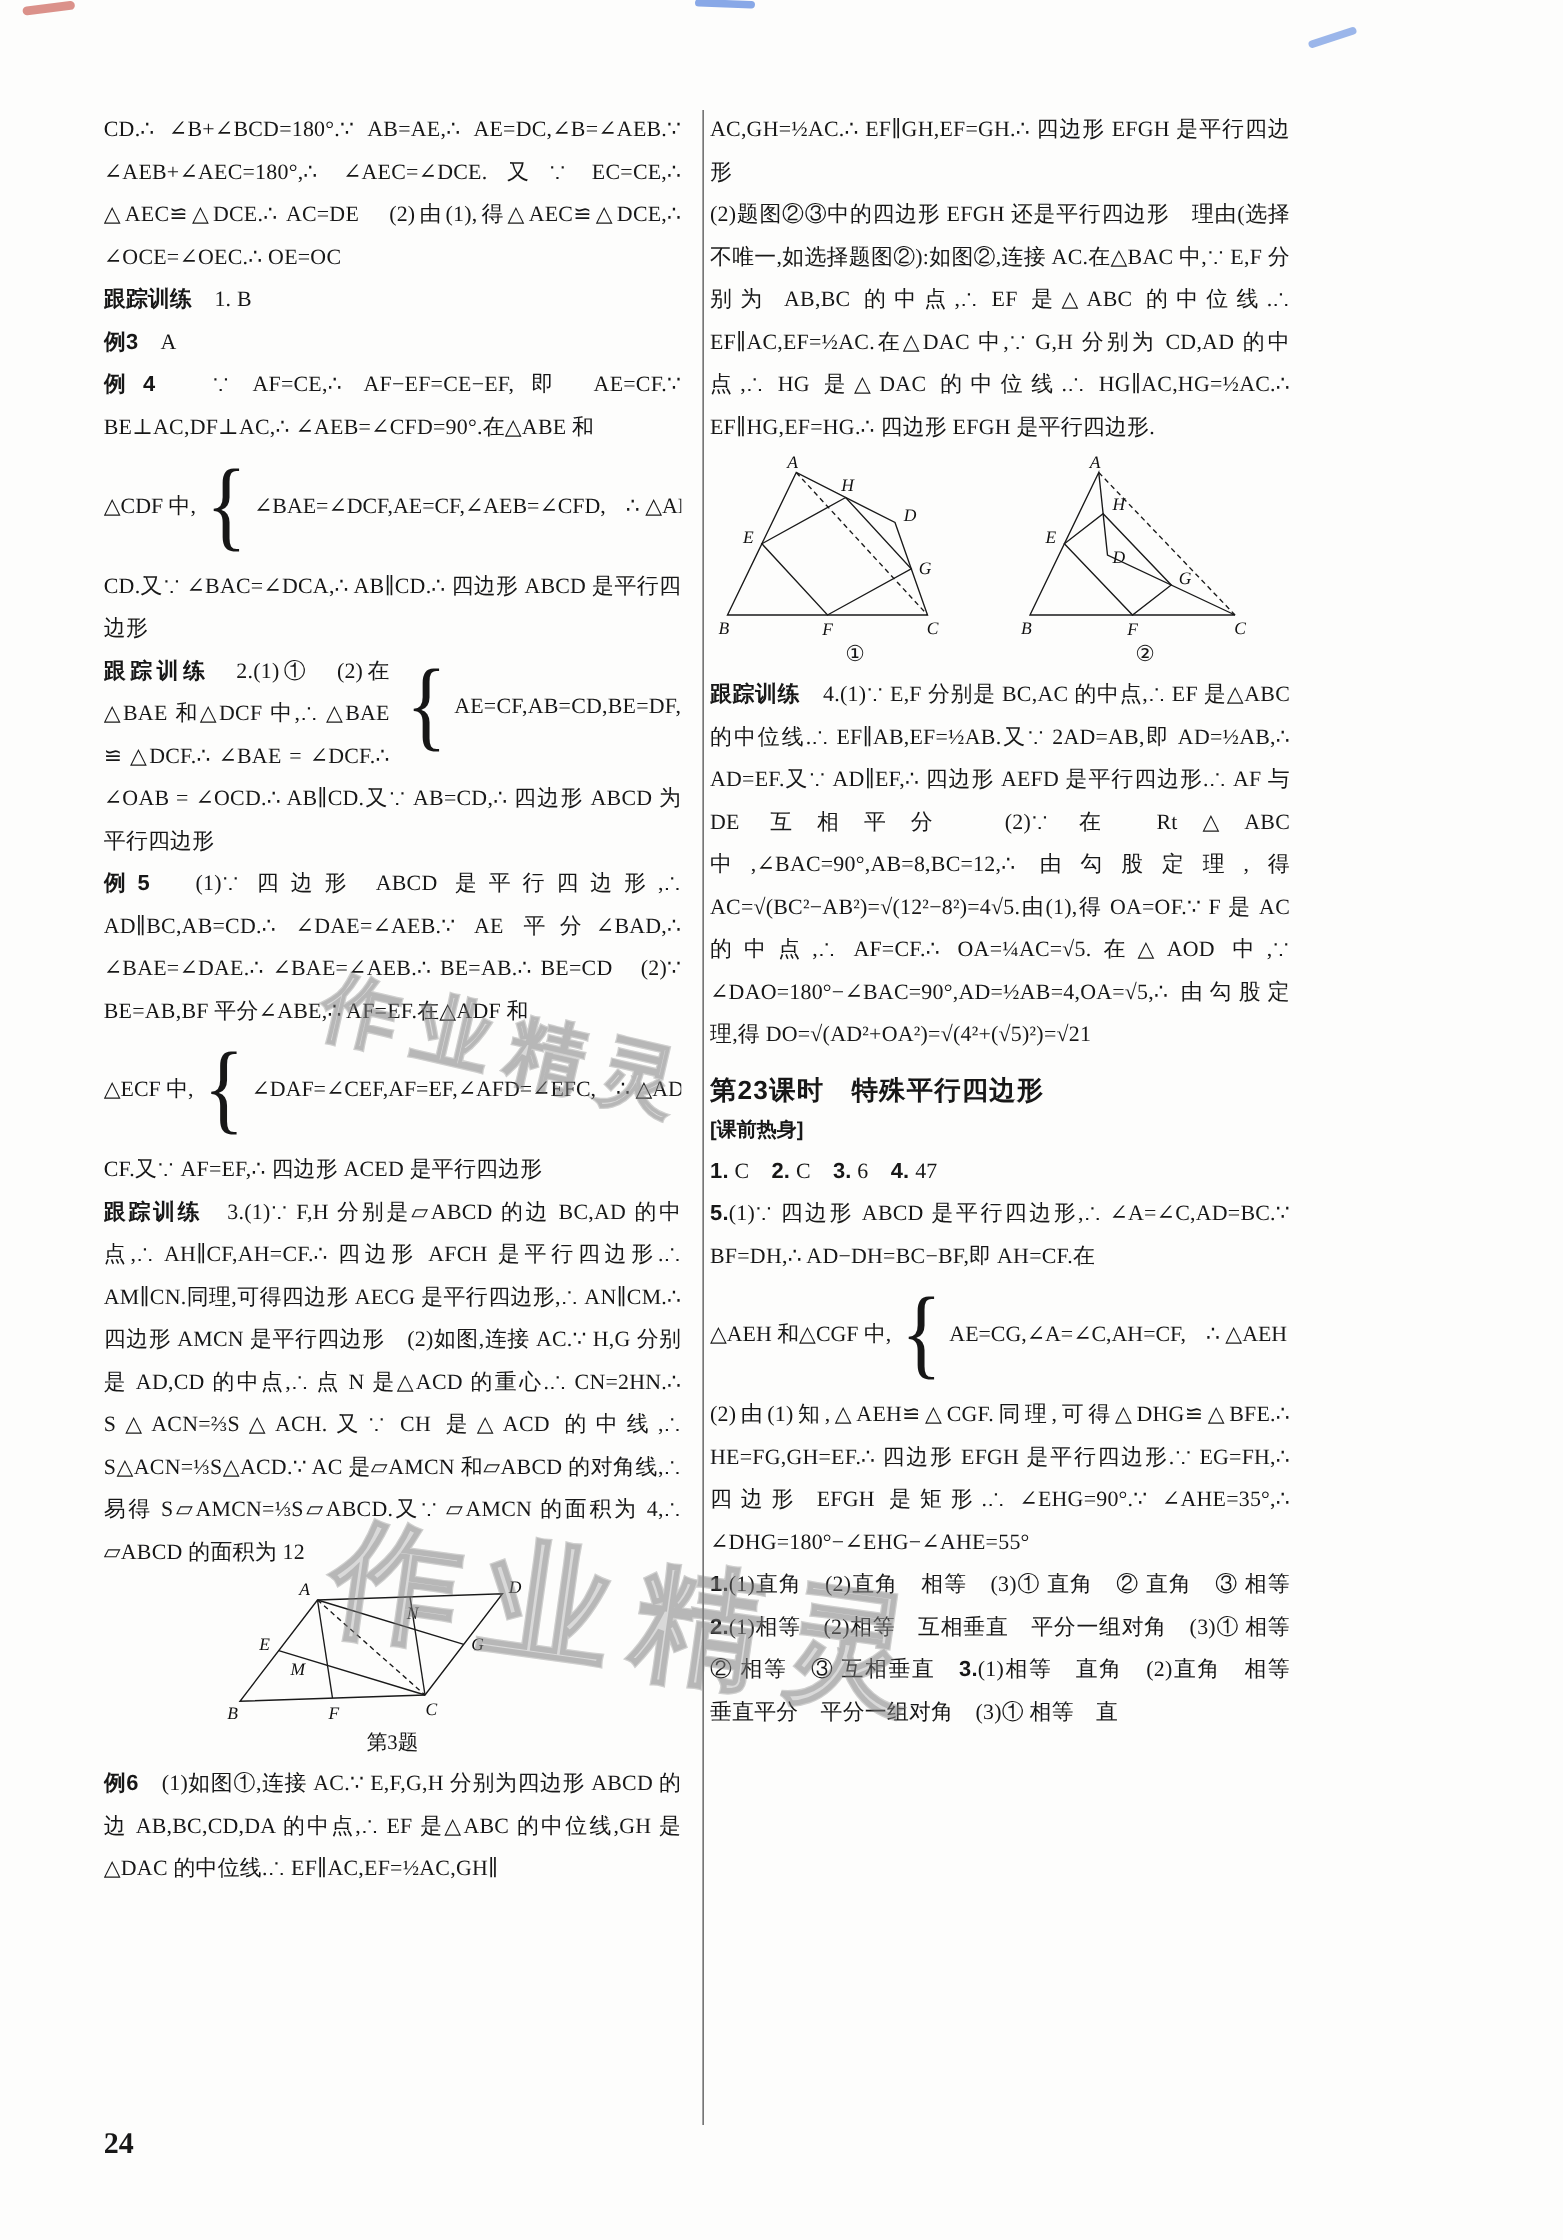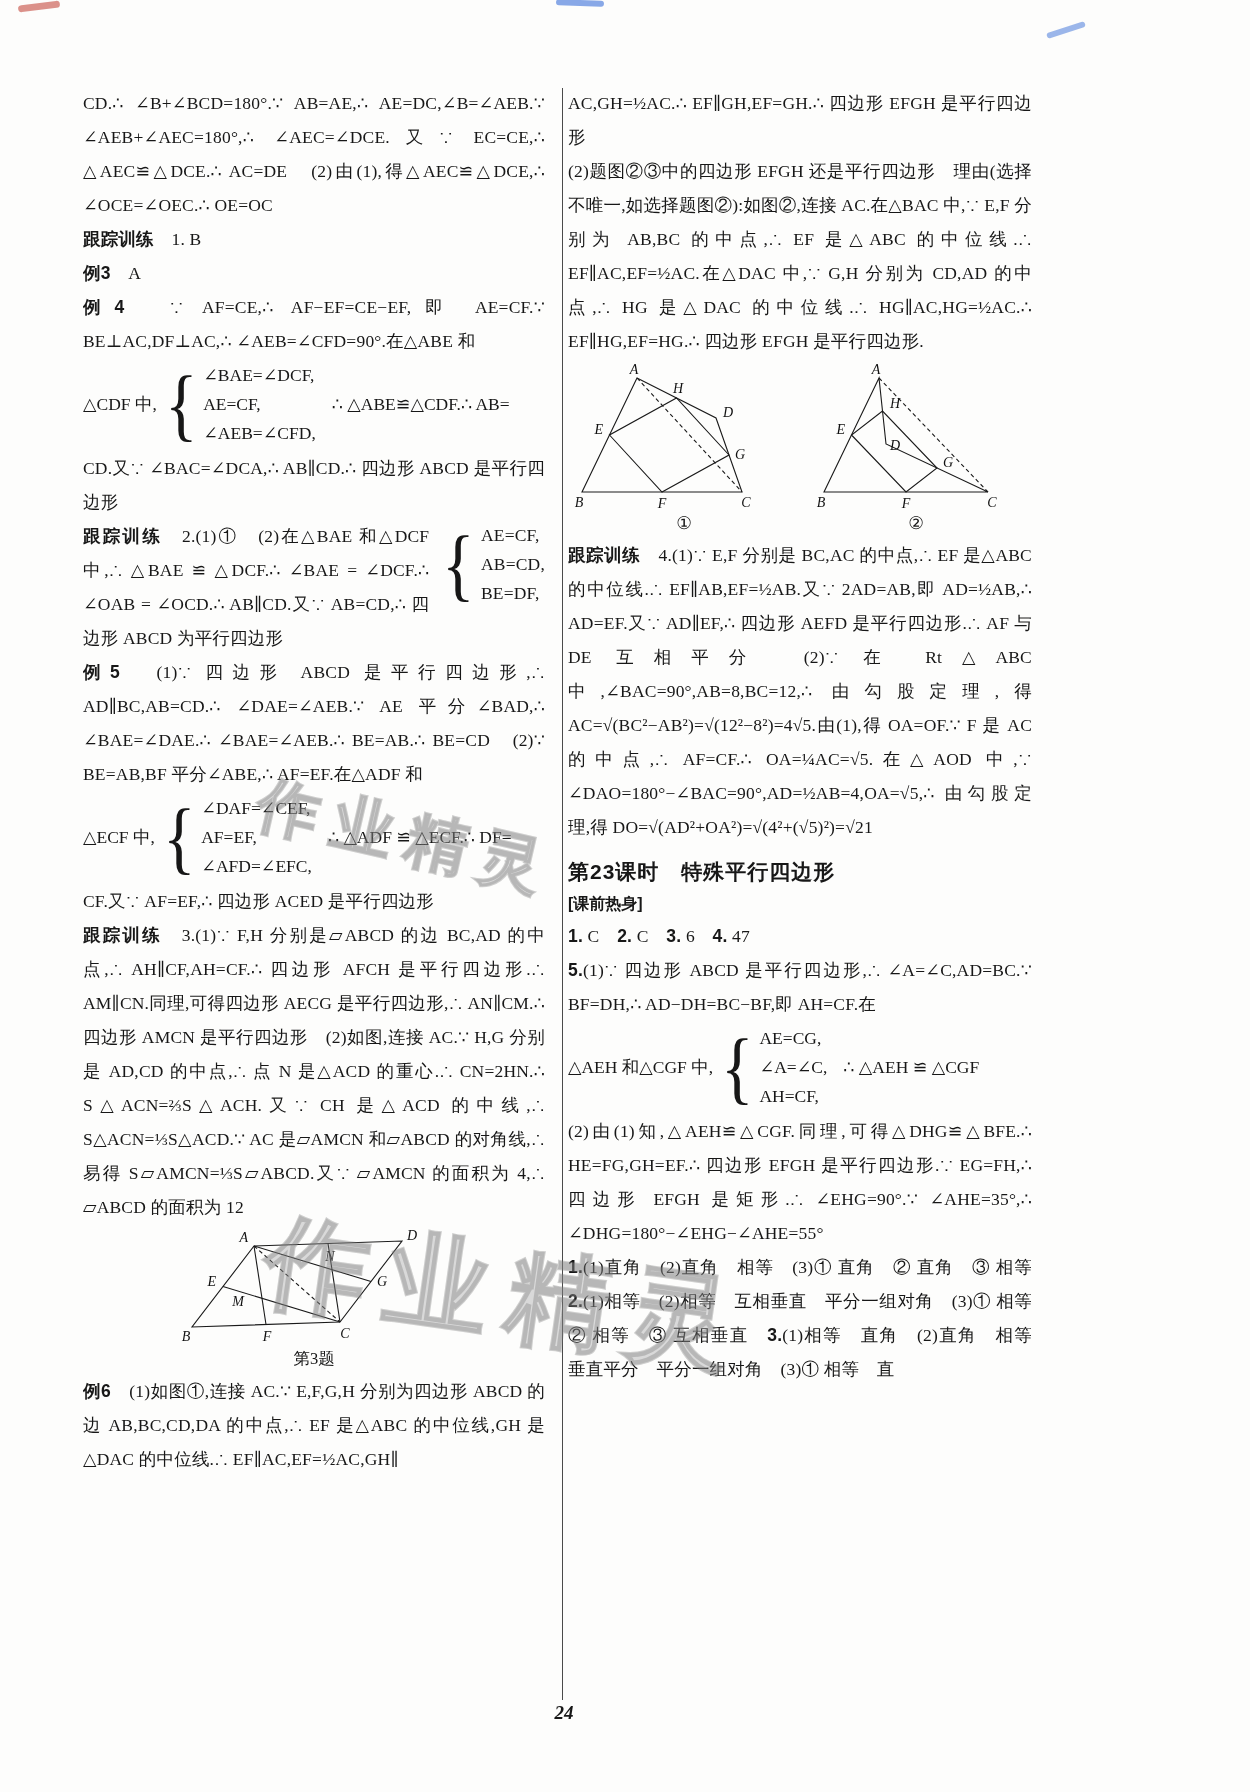--- a/index.html
+++ b/index.html
@@ -31,21 +31,21 @@
     display: flex; align-items: center;
     font-size: 17.5px; line-height: 29px; margin: 3px 0;
   }
   .cases-pre  { margin-right: 5px; white-space: nowrap; }
   .cases-post { margin-left: 16px; white-space: nowrap; }
   .brace {
     font-size: 80px; line-height: 87px; font-weight: 400;
     transform: scaleX(0.85); margin-right: 3px;
     font-family: "Liberation Serif", serif;
   }
-  .cases-lines { display: flex; flex-direction: column; }
+  .cases-lines { display: flex; }
   .cases-float {
     float: right; display: flex; align-items: center;
     margin: 2px 0 2px 10px; line-height: 29px;
   }
   
   .fig { margin: 6px 0 4px 0; text-align: center; }
   .figcap { font-size: 16.5px; line-height: 22px; margin-top: 0; }
   .geo text { font: italic 14px "Liberation Serif", serif; fill: #111; }
   .fig6-row { display: flex; justify-content: space-between; padding: 0 6px; }
   .fig6-nums { display: flex; font-size: 17.5px; line-height: 22px; }
@@ -67,21 +67,21 @@
     font-family: "Liberation Sans", sans-serif; font-weight: 700;
     color: rgba(135, 135, 135, 0.30);
     -webkit-text-stroke: 2px rgba(120, 120, 120, 0.35);
     transform-origin: left top; white-space: nowrap;
   }
   .wm1 { left: 268px; top: 762px;  font-size: 62px;  letter-spacing: 14px; transform: rotate(13deg); }
   .wm2 { left: 275px; top: 1192px; font-size: 104px; letter-spacing: 18px; transform: rotate(8deg); }
   
   .footer {
     position: absolute; left: 83px; top: 1702px; width: 962px;
-    text-align: center; font-size: 19px; font-weight: 700; font-style: italic;
+    font-size: 24px; font-weight: 700;
   }
   
   .artifact { position: absolute; border-radius: 4px; }
   .a1 { left: 18px;  top: 3px;  width: 42px; height: 7px;  background: #c0392b; opacity: .55; transform: rotate(-7deg); }
   .a2 { left: 556px; top: 0;    width: 48px; height: 6px;  background: #3a6fd8; opacity: .6; transform: rotate(2deg); }
   .a3 { left: 1046px;top: 27px; width: 40px; height: 6px;  background: #3a6fd8; opacity: .5; transform: rotate(-18deg); }
 </style>
 </head>
 <body>
 

